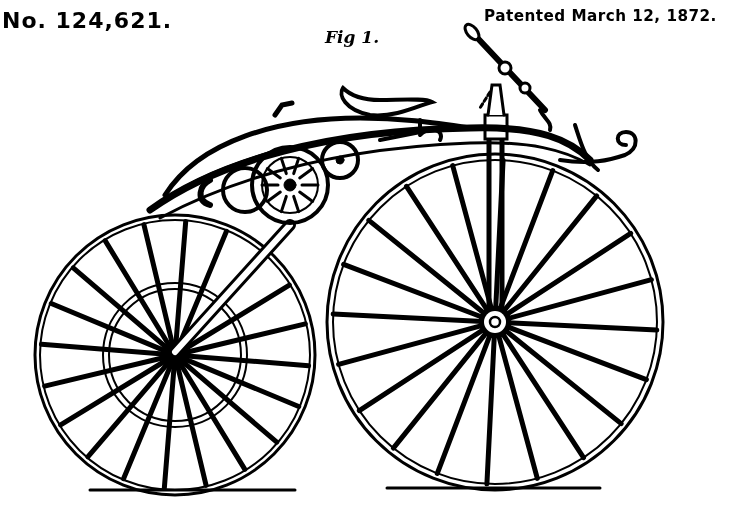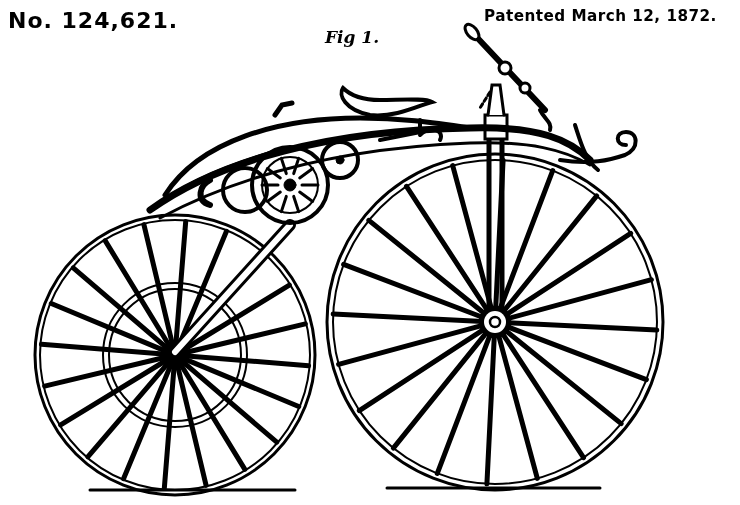--- a/index.html
+++ b/index.html
@@ -1,21 +1,21 @@
 <!DOCTYPE html>
 <html><head>
   <meta charset="utf-8">
   <style>
     html, body { margin: 0; padding: 0; background: #ffffff; }
     body { width: 740px; height: 505px; position: relative; overflow: hidden; }
     .hdr {
       position: absolute; font-family: "DejaVu Sans", sans-serif; font-weight: bold;
       color: #000; white-space: nowrap;
     }
-    #patent-number { left: 8px; top: 8px; font-size: 22px; letter-spacing: 1px; }
+    #patent-number { left: 2px; top: 8px; font-size: 22px; letter-spacing: 1px; }
     #patent-date { left: 484px; top: 6px; font-size: 16px; letter-spacing: 0.5px; transform: scaleX(0.95); transform-origin: left top; }
     #fig-label {
       position: absolute; left: 325px; top: 27px; font-family: "DejaVu Serif", serif;
       font-style: italic; font-weight: bold; font-size: 17px; color: #000;
     }
     svg#drawing { position: absolute; left: 0; top: 0; }
   </style>
 </head>
 <body>
 

